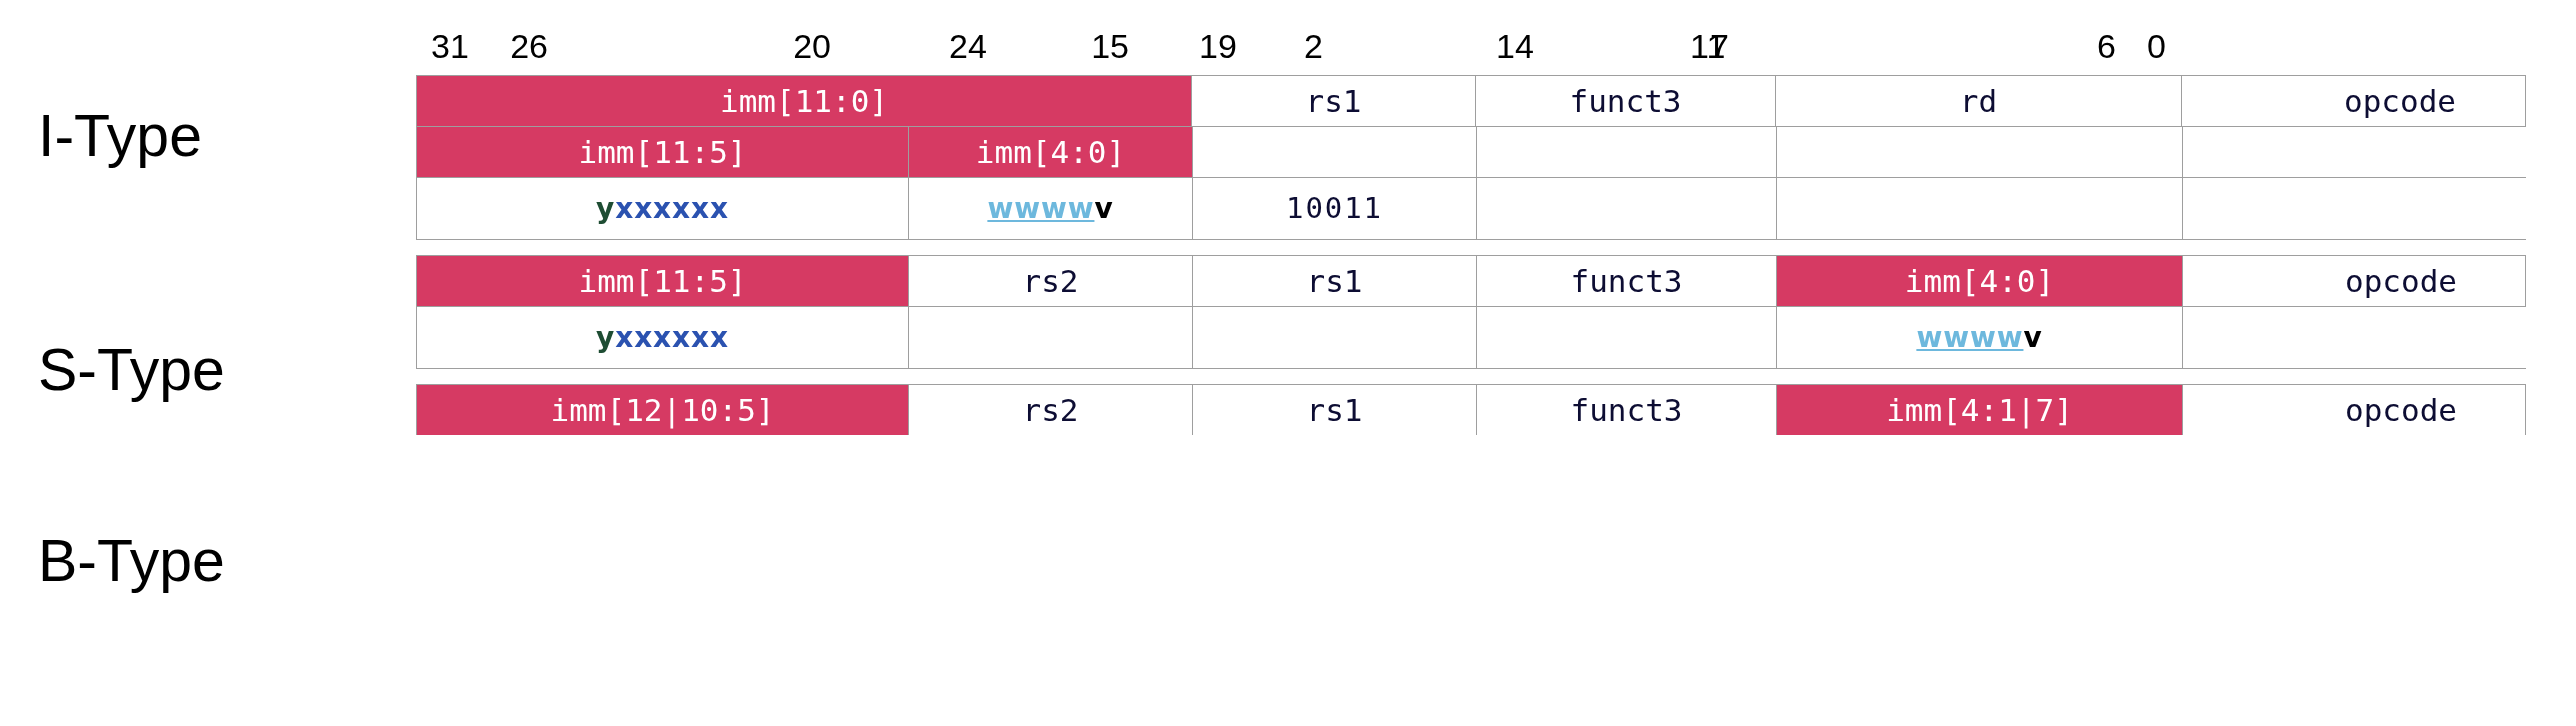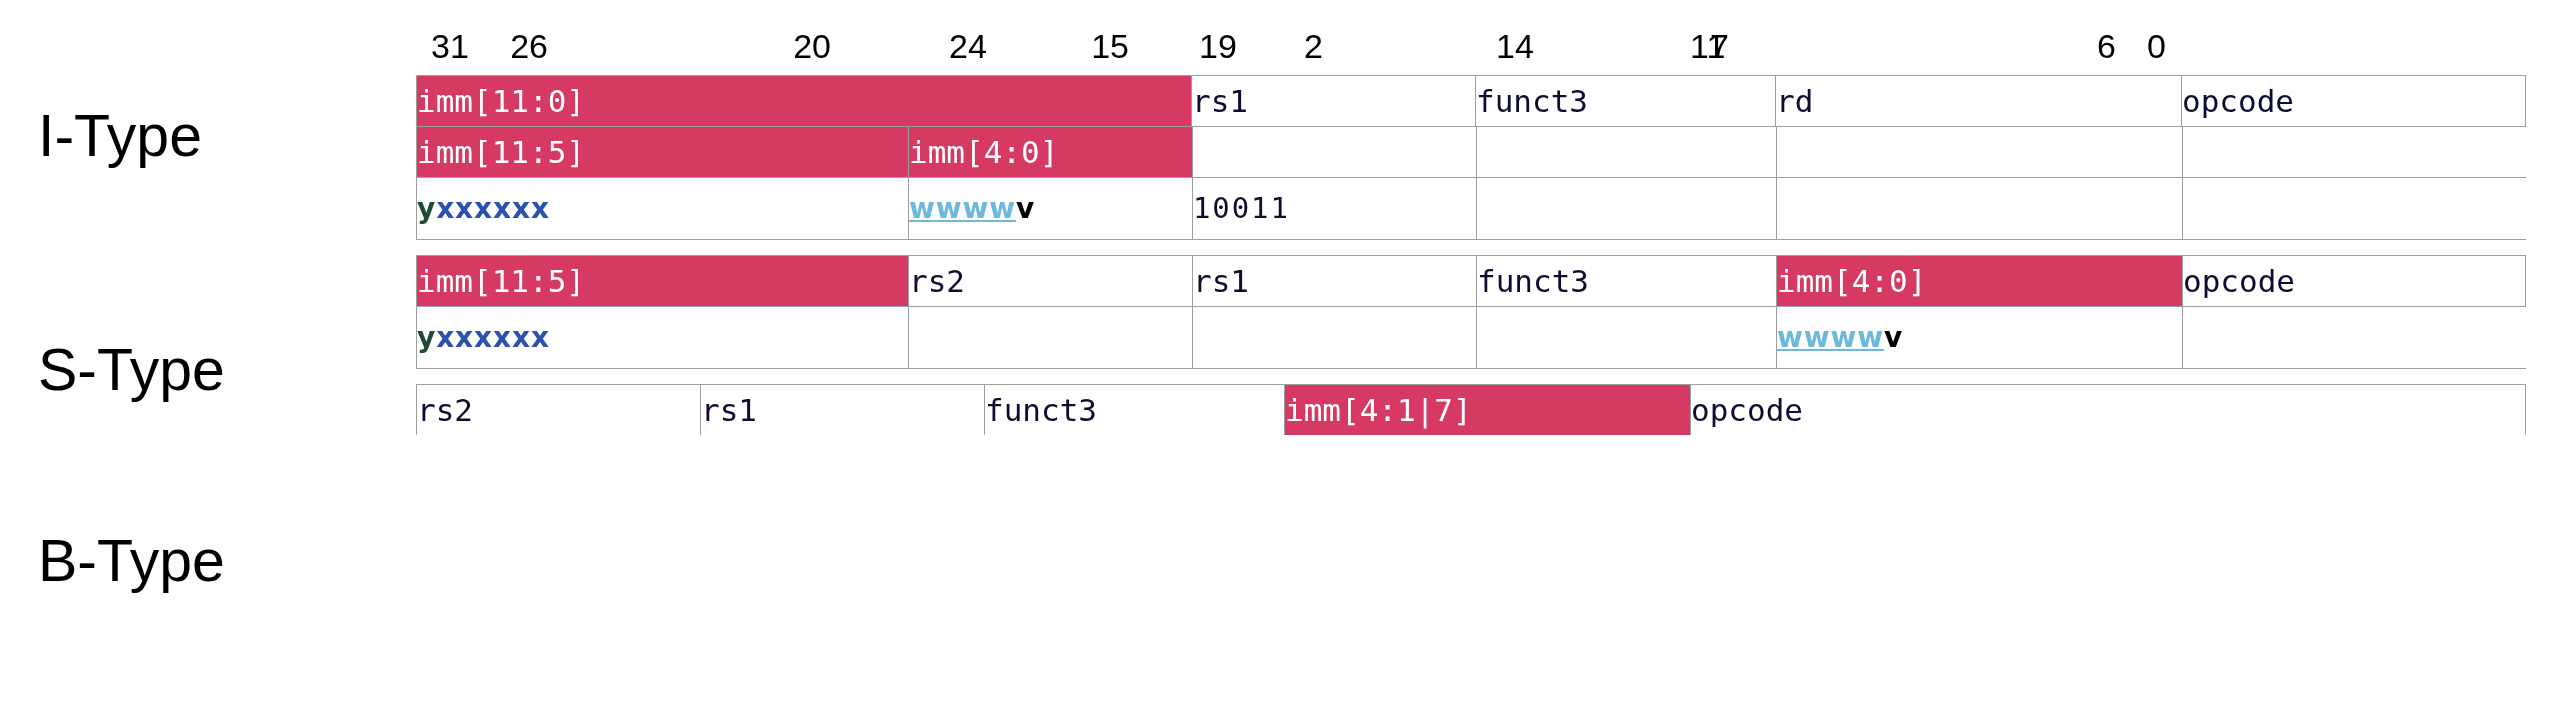--- a/index.html
+++ b/index.html
@@ -46,20 +46,21 @@
     border-top:1.9px solid #9e9e9e;
     border-right:1.9px solid #9e9e9e;
   }
   .row.last{border-bottom:1.9px solid #9e9e9e;}
 
   .cell{
     box-sizing:border-box;
     border-right:1.9px solid #9e9e9e;
     height:50px;
     line-height:50px;
+    text-align:center;
     font-family:"DejaVu Sans Mono","Liberation Mono",monospace;
     font-size:31px;
     color:#0d0d33;
     overflow:hidden;
     white-space:nowrap;
   }
   .cell:last-child{border-right:none;}
   .cell.imm{background:#d63a63;color:#ffffff;}
   .cell.blank{background:#ffffff;}
 
@@ -152,20 +153,21 @@
           <div class="cell blank" style="width: 284px; flex: 0 0 284px;"></div>
           <div class="cell blank" style="width: 284px; flex: 0 0 284px;"></div>
           <div class="cell blank" style="width: 300px; flex: 0 0 300px;"></div>
           <div class="cell" style="width: 406px; flex: 0 0 406px;"><span class="c-lightblue">wwww</span><span class="c-black">v</span></div>
           <div class="cell blank" style="width: 436px; flex: 0 0 436px;"></div>
         </div>
       </div>
       <div class="gap"></div>
       <div class="band">
         <div class="row">
+          <div class="cell imm" style="width: 492px; flex: 0 0 492px;">imm[12|10:5]</div>
           <div class="cell" style="width: 284px; flex: 0 0 284px;">rs2</div>
           <div class="cell" style="width: 284px; flex: 0 0 284px;">rs1</div>
           <div class="cell" style="width: 300px; flex: 0 0 300px;">funct3</div>
           <div class="cell imm" style="width: 406px; flex: 0 0 406px;">imm[4:1|7]</div>
           <div class="cell" style="width: 436px; flex: 0 0 436px;">opcode</div>
         </div>
       </div>
     </div>
 
 </div>

